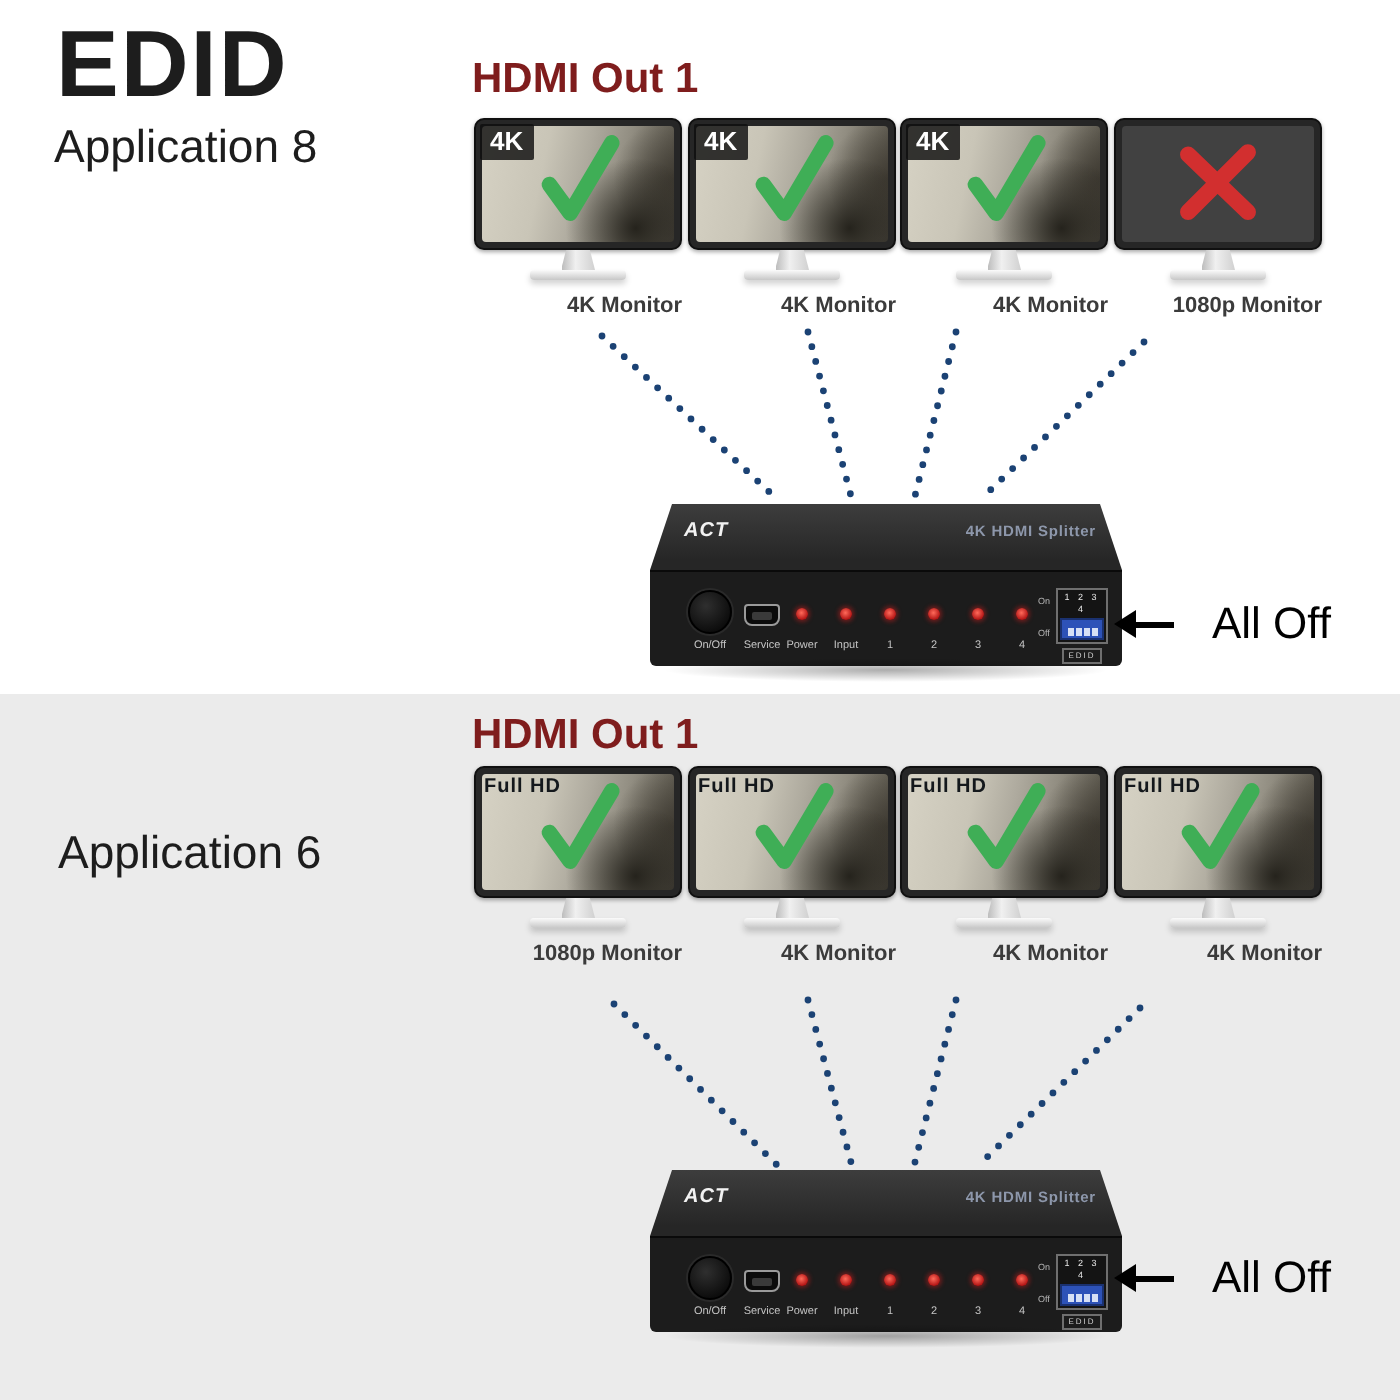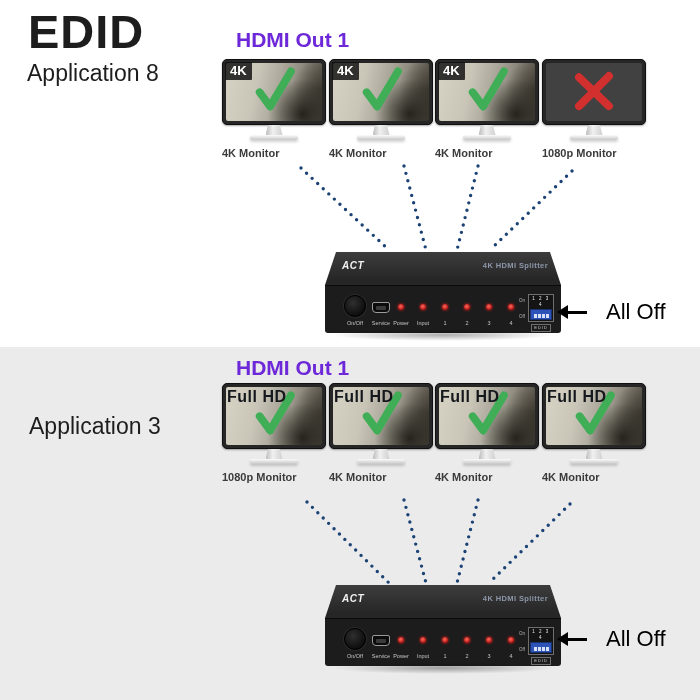--- a/index.html
+++ b/index.html
@@ -8,51 +8,51 @@
   #stage { position:relative; width:700px; height:700px; overflow:hidden; }
 
   .section { position:absolute; left:0; width:700px; }
   #section-1 { top:0; height:347px; background:#ffffff; }
   #section-2 { top:347px; height:353px; background:#ebebeb; }
 
   .page-title { position:absolute; left:28px; top:4px; font-size:47px; font-weight:700; letter-spacing:1px; color:#1d1d1d; }
   .app-label { position:absolute; font-size:23px; color:#1d1d1d; }
   #section-1 .app-label { left:27px; top:60px; }
   #section-2 .app-label { left:29px; top:66px; }
-  .hdmi-heading { position:absolute; font-size:21px; font-weight:600; color:#6d28d9; }
+  .hdmi-heading { position:absolute; font-size:21px; font-weight:600; color:#7f1d1d; }
   #section-1 .hdmi-heading { left:236px; top:28px; }
   #section-2 .hdmi-heading { left:236px; top:9px; }
 
-  .monitor-row { position:absolute; left:222px; width:430px; height:120px; }
+  .monitor-row { position:absolute; left:237px; width:430px; height:120px; }
   #section-1 .monitor-row { top:59px; }
   #section-2 .monitor-row { top:36px; }
   .monitor { position:absolute; top:0; width:104px; }
   .monitor:nth-child(1){ left:0; } .monitor:nth-child(2){ left:107px; }
   .monitor:nth-child(3){ left:213px; } .monitor:nth-child(4){ left:320px; }
 
   .screen { position:relative; height:66px; background:#262626; border:1px solid #101010;
             border-radius:5px; padding:3px; box-shadow:0 1px 2px rgba(0,0,0,.35); }
   .screen-img { position:relative; width:100%; height:100%; border-radius:2px; overflow:hidden;
       background:
         radial-gradient(circle at 80% 88%, rgba(28,26,20,.9) 0%, rgba(28,26,20,0) 38%),
         radial-gradient(circle at 100% 45%, rgba(58,54,46,.85) 0%, rgba(58,54,46,0) 30%),
         linear-gradient(102deg,#d6d2c4 0%,#c9c5b7 32%,#aeaa9e 52%,#918d81 70%,#676358 88%,#4a463e 100%); }
   .screen-img.blank { background:#414141; }
   .badge { position:absolute; top:2px; left:2px; z-index:3; font-weight:700; line-height:1; }
   .badge-chip { font-size:13px; color:#ffffff; background:rgba(15,15,15,.82); padding:2px 5px 3px; border-radius:1px; }
-  .badge-plain { font-size:16px; color:#14181c; padding:3px 2px; letter-spacing:.5px; }
+  .badge-plain { font-size:10px; color:#14181c; padding:3px 2px; letter-spacing:.5px; }
   .badge:empty { display:none; }
   .mark-svg { position:absolute; left:50%; top:50%; transform:translate(-50%,-52%); z-index:2; }
 
   .stand { position:relative; width:100%; height:18px; }
   .stand .neck { width:17px; height:10px; margin:0 auto; background:linear-gradient(90deg,#bdbdbd,#f0f0f0 40%,#cfcfcf);
                  clip-path:polygon(15% 0,85% 0,100% 100%,0 100%); }
   .stand .base { width:48px; height:5px; margin:0 auto; border-radius:2px;
                  background:linear-gradient(#fbfbfb,#c7c7c7); box-shadow:0 2px 3px rgba(0,0,0,.18); }
-  .mon-label { margin-top:4px; text-align:left; font-size:11px; font-weight:700; color:#3b3b3b; }
+  .mon-label { margin-top:4px; text-align:right; font-size:11px; font-weight:700; color:#3b3b3b; }
 
   .lines-svg { position:absolute; left:0; top:0; width:700px; height:353px; pointer-events:none; }
   .lines-svg polyline { fill:none; stroke:#1b4274; stroke-width:3.4; stroke-linecap:round; stroke-dasharray:0 7.6; }
 
   .device { position:absolute; left:325px; width:236px; height:81px; }
   #section-1 .device { top:252px; }
   #section-2 .device { top:238px; }
   .device::after { content:""; position:absolute; left:6px; right:6px; bottom:-8px; height:12px;
                    background:radial-gradient(ellipse at center, rgba(0,0,0,.32) 0%, rgba(0,0,0,0) 70%); }
   .device-top { position:absolute; left:0; top:0; width:236px; height:33px;
@@ -210,21 +210,21 @@
     <div class="callout">
       <div class="arrow">
           <div class="head"></div>
           <div class="tail"></div>
         </div>
       <span class="callout-text">All Off</span>
     </div>
   </div>
 
   <div class="section" id="section-2">
-    <div class="app-label">Application 3</div>
+    <div class="app-label">Application 6</div>
     <div class="hdmi-heading">HDMI Out 1</div>
 
     <svg class="lines-svg">
       <polyline points="307,155 389,236"></polyline>
       <polyline points="404,153 426,236"></polyline>
       <polyline points="478,153 457,236"></polyline>
       <polyline points="570,157 489,236"></polyline>
     </svg>
 
     <div class="monitor-row">

